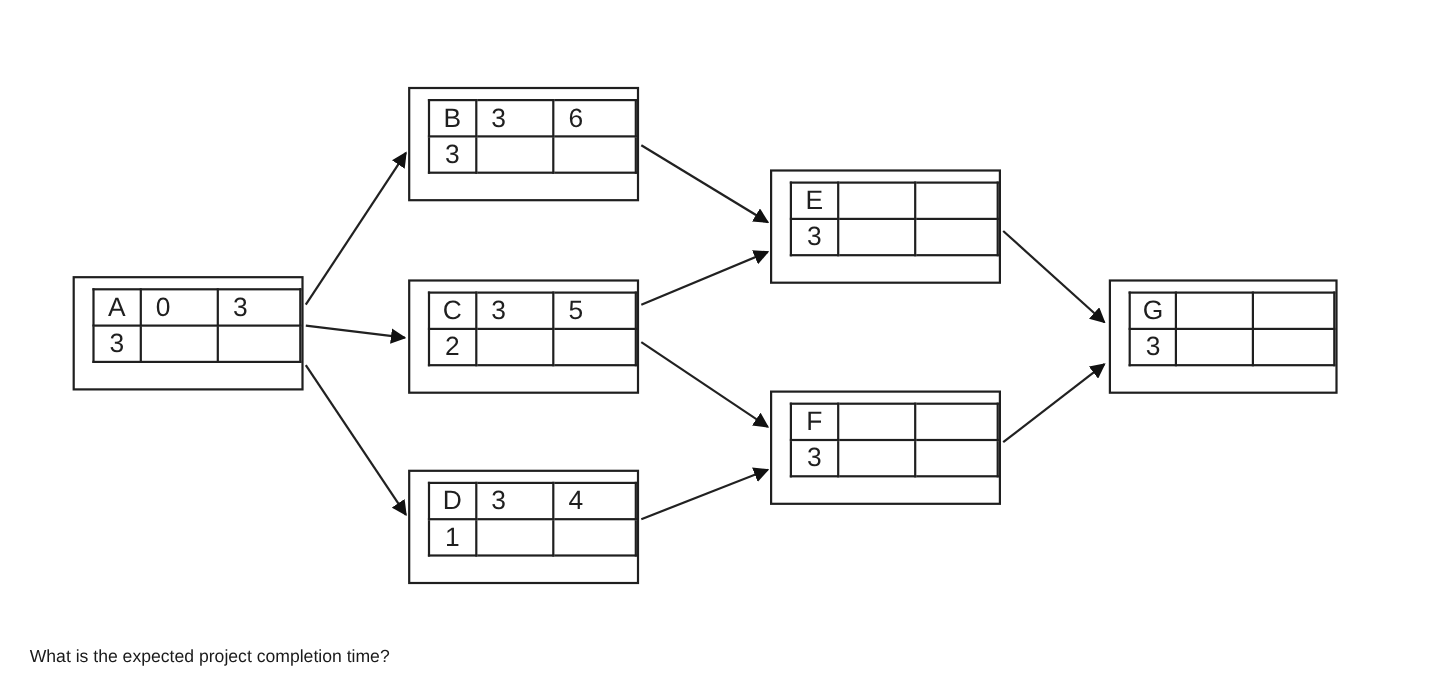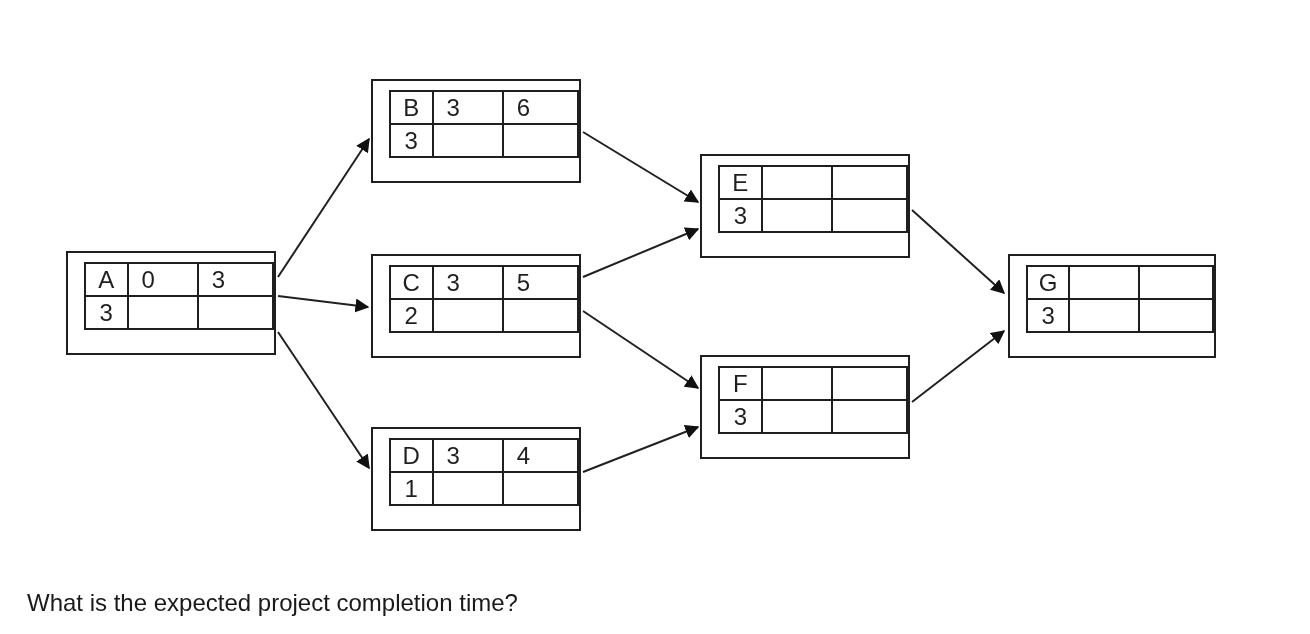--- a/index.html
+++ b/index.html
@@ -57,21 +57,21 @@
     white-space: nowrap;
     overflow: hidden;
   }
   .grid td.c1 { width: 41px; text-align: center; }
   .grid td.c2 { width: 56px; text-align: left; padding-left: 13px; }
   .grid td.c3 { width: 61px; text-align: left; padding-left: 13px; }
   .question {
     position: absolute;
     left: 27px;
     top: 589px;
-    font-size: 24px;
+    font-size: 16px;
     color: #1a1a1a;
     letter-spacing: 0px;
     text-align: right;
   }
 </style>
 </head>
 <body>
 
 <div class="canvas">
 

